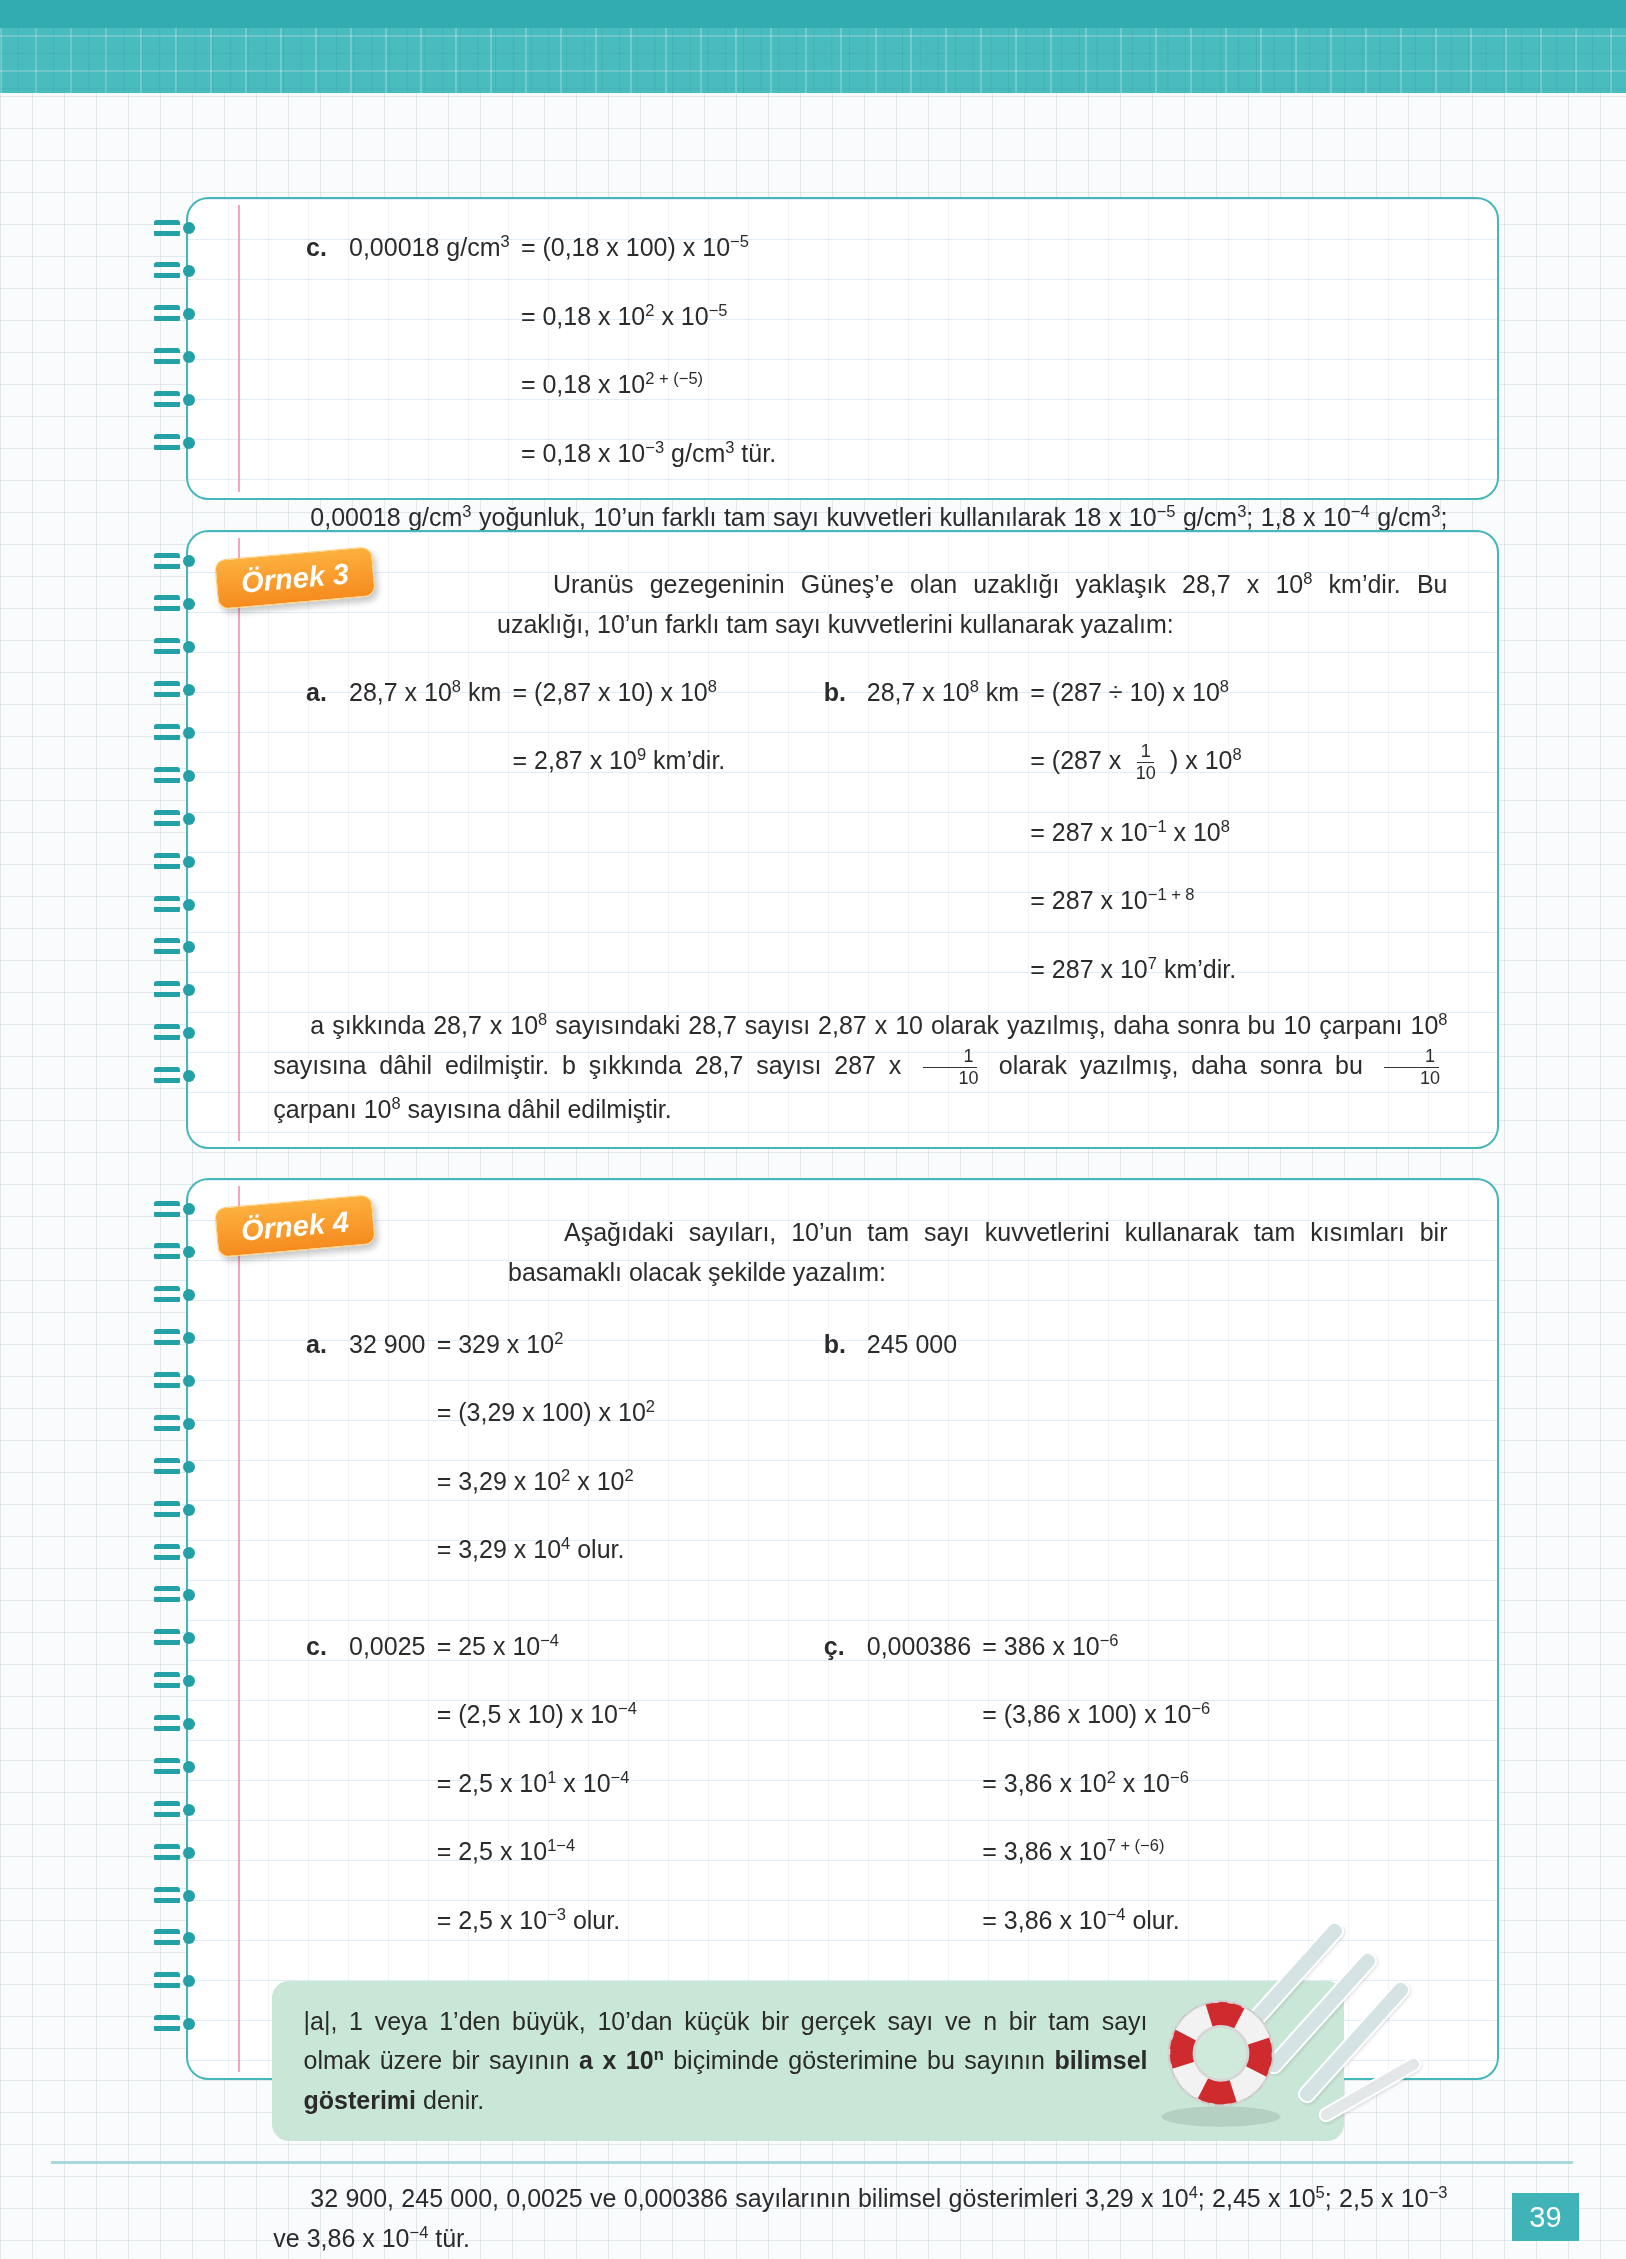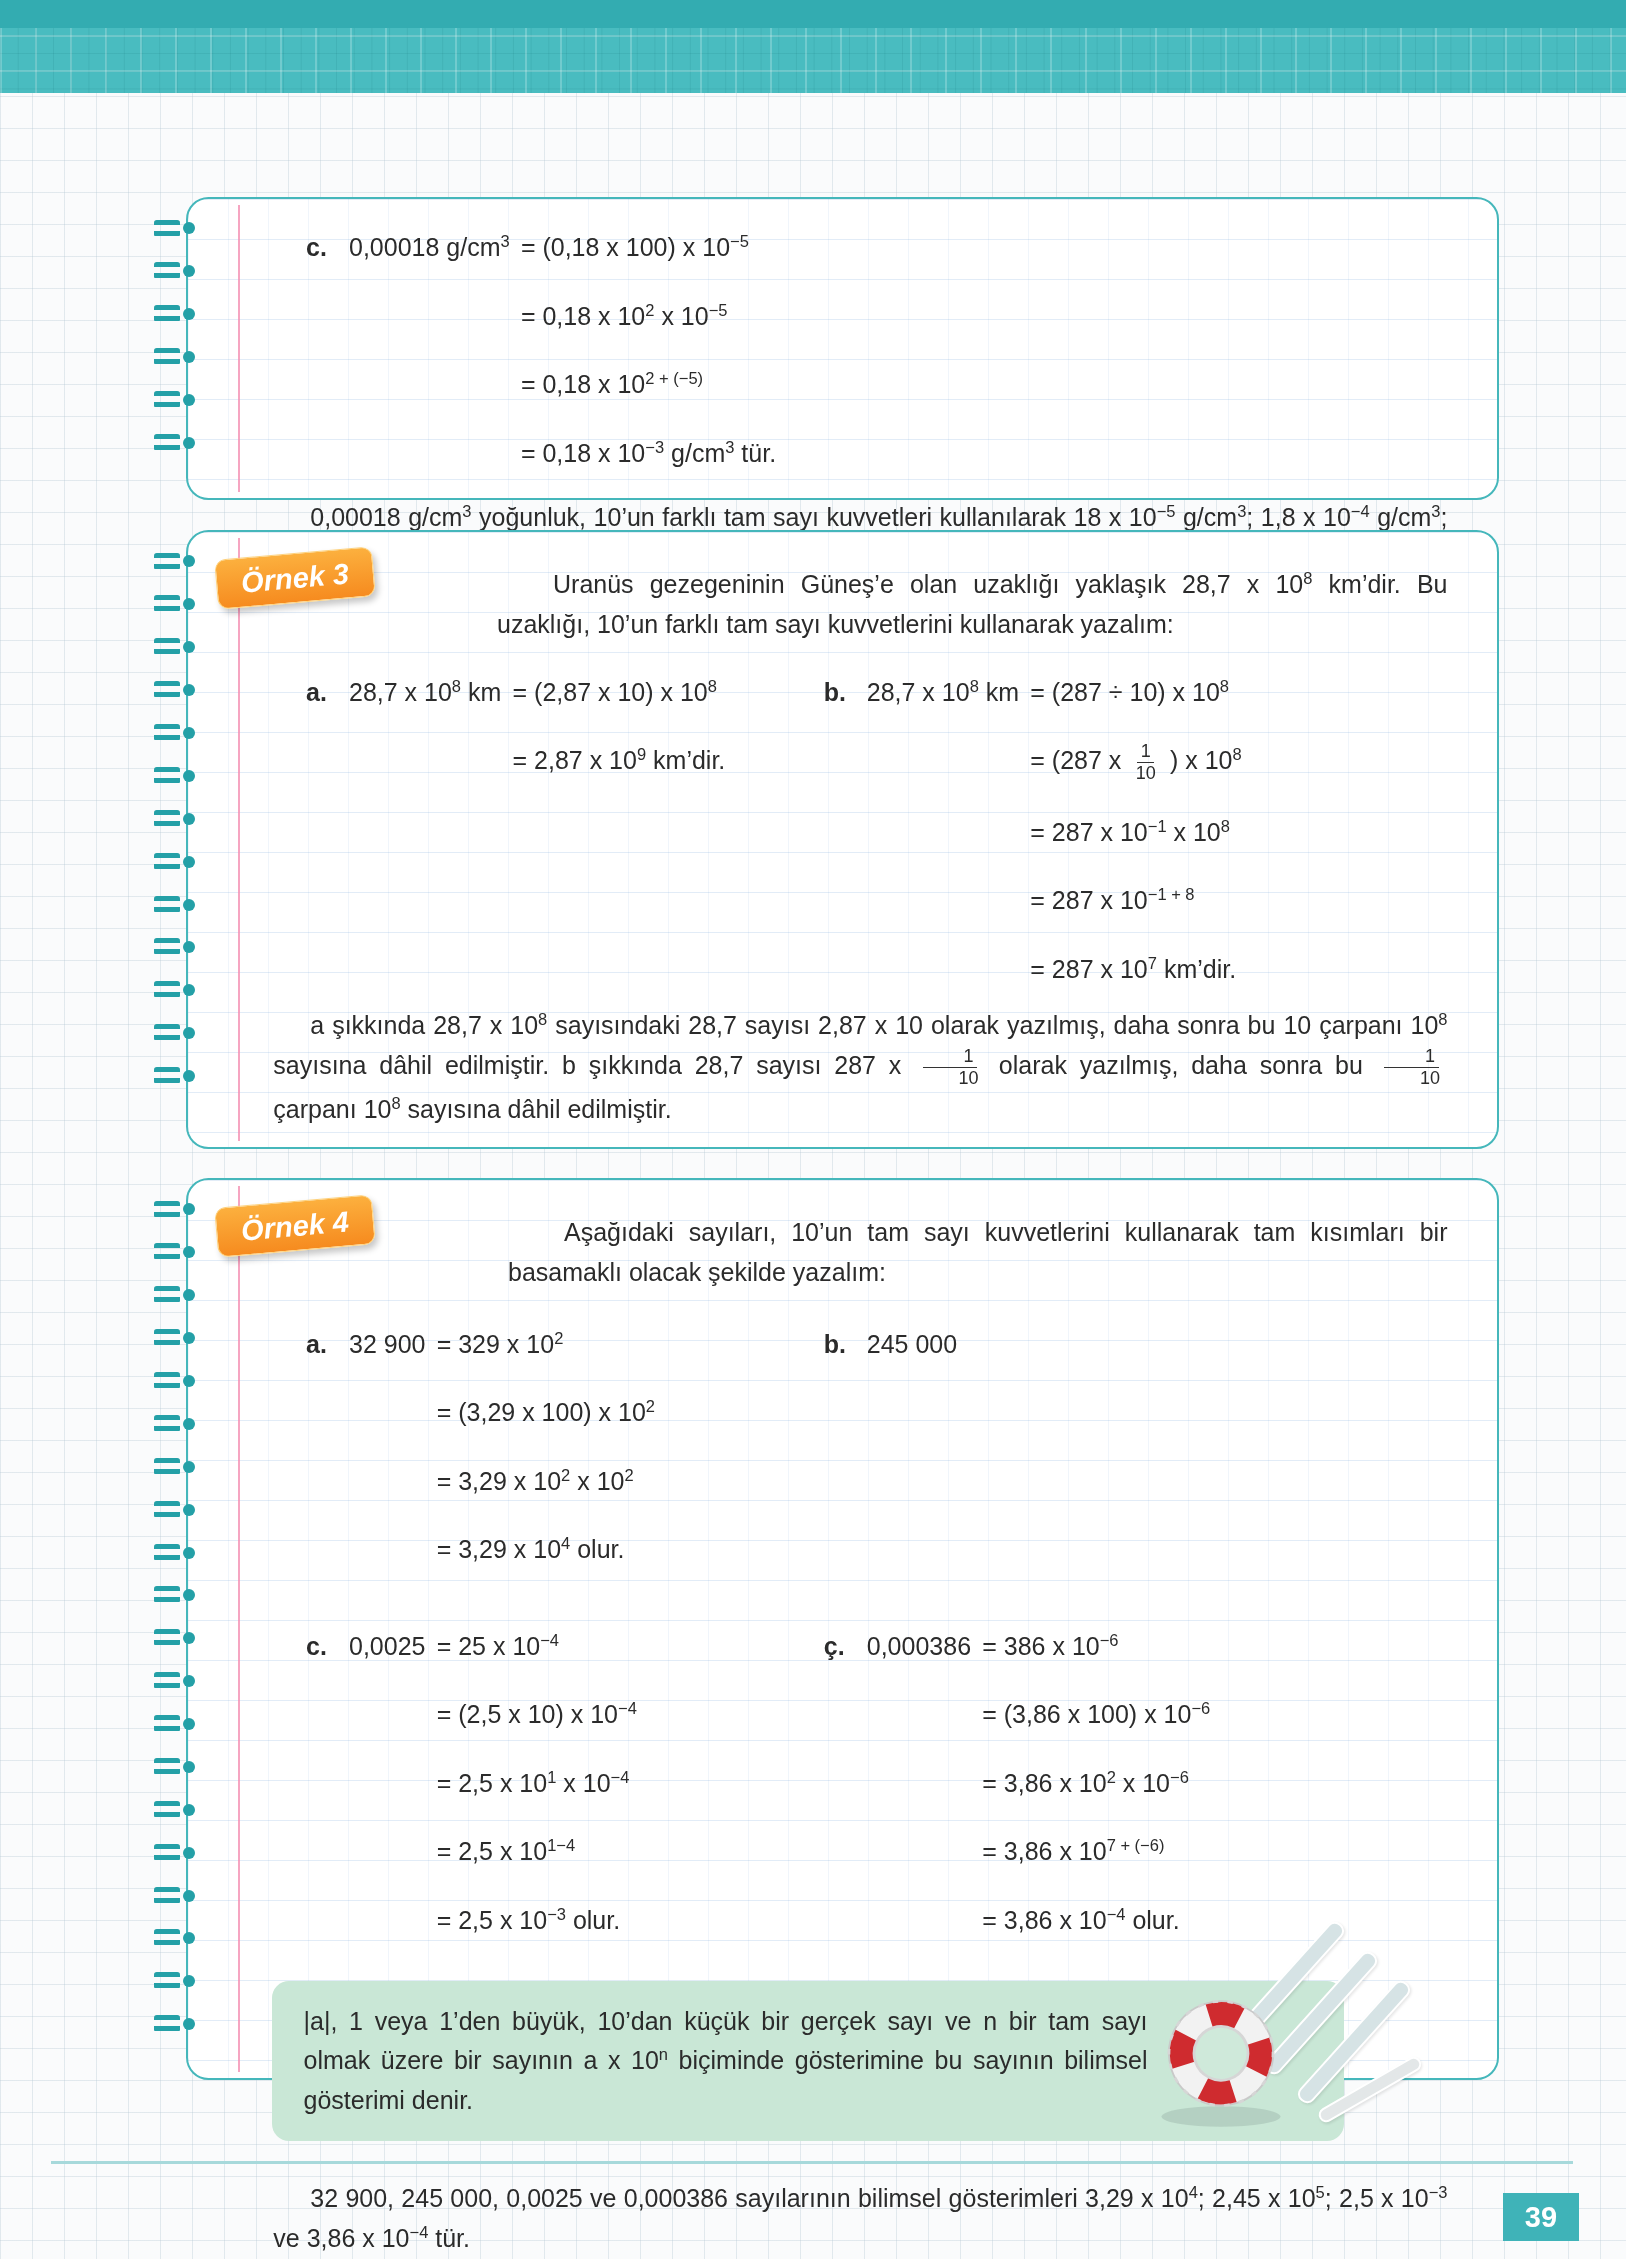--- a/index.html
+++ b/index.html
@@ -79,24 +79,24 @@
   .ribbon{position:absolute;border-radius:8.4px;background:#d6e3e5;border:2.8px solid #fff;
           transform:rotate(-48deg);box-shadow:0 1.9px 2.8px rgba(0,0,0,0.10);}
   .r1{width:154px;height:14px;right:89px;top:32px;}
   .r2{width:154px;height:14px;right:56px;top:62px;}
   .r3{width:154px;height:14px;right:23px;top:91px;}
   .r4{width:112px;height:11.2px;right:28px;top:140px;background:#e3e7e8;transform:rotate(-30deg);}
   .buoy{position:absolute;left:17px;top:37px;}
   
   .bottom-rule{position:absolute;left:51px;right:54px;top:2161px;height:2.8px;background:#a7d9db;}
   .pagenum{
-    position:absolute;right:48px;top:2193px;width:76px;height:48px;background:#3fb3b8;
-    color:#fff;font-weight:700;font-size:29px;display:flex;align-items:center;justify-content:center;
-  }
-  b{font-weight:400;}
+    position:absolute;right:48px;top:2193px;width:67px;height:48px;background:#3fb3b8;
+    color:#fff;font-weight:400;font-size:29px;display:flex;align-items:center;justify-content:center;
+  }
+  b{font-weight:700;}
 </style>
 </head>
 <body>
 
 <div class="page">
 
   <div class="topband"></div>
 
   <section class="panel" style="top:197px;height:303px;">
     <div class="spiral">

